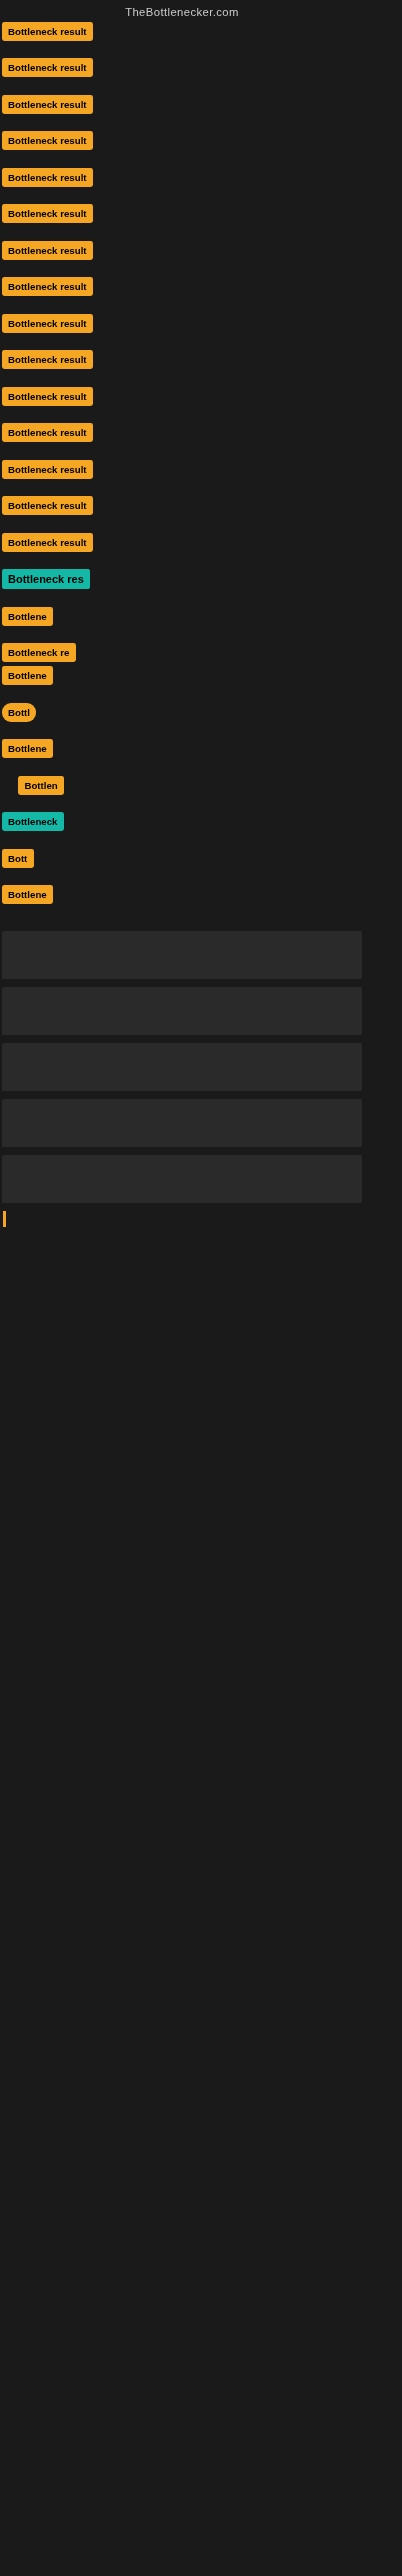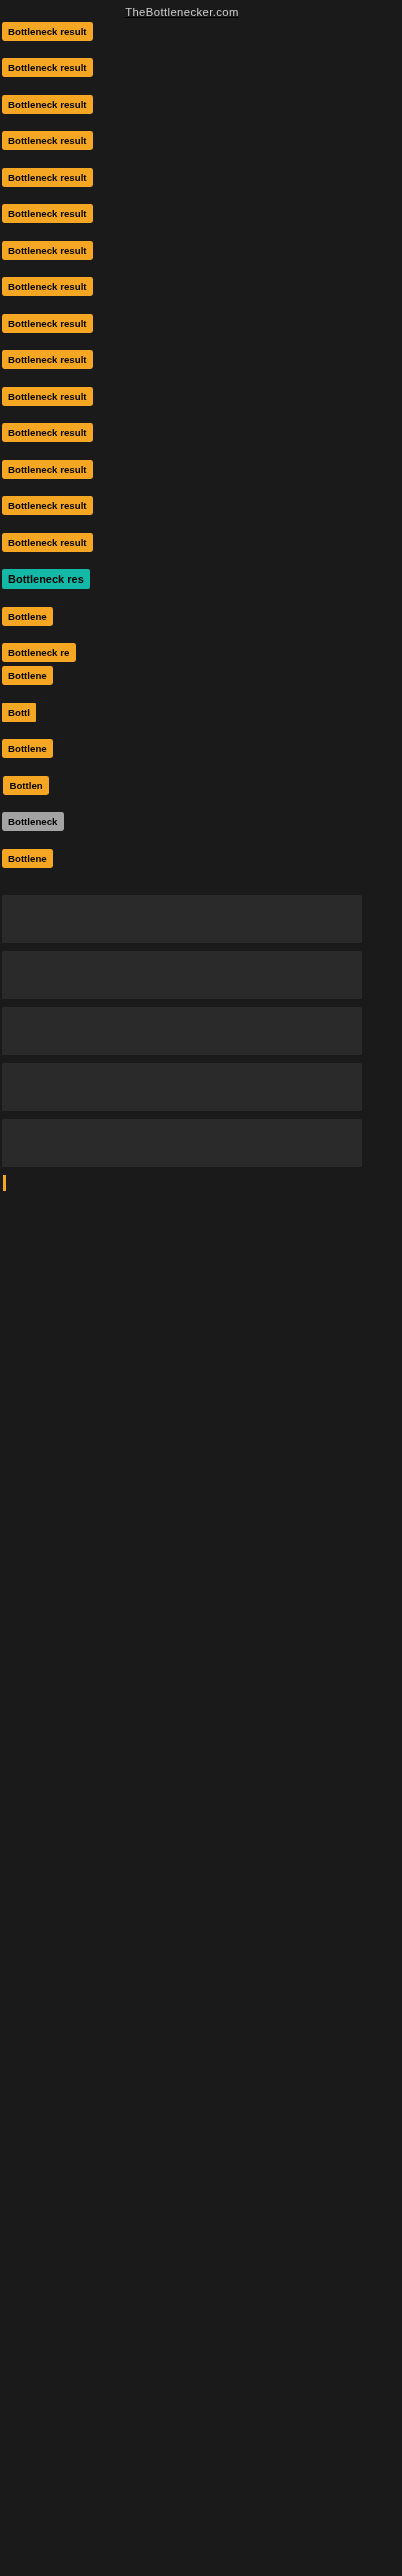--- a/index.html
+++ b/index.html
@@ -28,21 +28,21 @@
       display: inline-block;
       background-color: #f5a623;
       height: 16px;
       width: 3.2px;
       margin-left: 1.6px;
     }
   </style>
 </head>
 <body>
 
-<div style="width:364px; min-height:2576px; background:#1a1a1a; position:relative;text-decoration:underline;">
+<div style="width:364px; min-height:2576px; background:#1a1a1a; position:relative;">
 
   <div class="site-title">TheBottlenecker.com</div>
 
   <div id="items-container">
 
   <div style="margin-bottom: 14.5px; padding-left: 1.6px;"><span style="display: inline-block; background-color: rgb(245, 166, 35); color: rgb(0, 0, 0); font-size: 9.7px; font-weight: bold; padding: 4px 6.4px; border-radius: 2.4px; max-width: 105px; white-space: nowrap; overflow: hidden; text-overflow: ellipsis;">Bottleneck result</span></div>
       <div style="margin-bottom: 14.5px; padding-left: 1.6px;"><span style="display: inline-block; background-color: rgb(245, 166, 35); color: rgb(0, 0, 0); font-size: 9.7px; font-weight: bold; padding: 4px 6.4px; border-radius: 2.4px; max-width: 105px; white-space: nowrap; overflow: hidden; text-overflow: ellipsis;">Bottleneck result</span></div>
       <div style="margin-bottom: 14.5px; padding-left: 1.6px;"><span style="display: inline-block; background-color: rgb(245, 166, 35); color: rgb(0, 0, 0); font-size: 9.7px; font-weight: bold; padding: 4px 6.4px; border-radius: 2.4px; max-width: 105px; white-space: nowrap; overflow: hidden; text-overflow: ellipsis;">Bottleneck result</span></div>
       <div style="margin-bottom: 14.5px; padding-left: 1.6px;"><span style="display: inline-block; background-color: rgb(245, 166, 35); color: rgb(0, 0, 0); font-size: 9.7px; font-weight: bold; padding: 4px 6.4px; border-radius: 2.4px; max-width: 105px; white-space: nowrap; overflow: hidden; text-overflow: ellipsis;">Bottleneck result</span></div>
       <div style="margin-bottom: 14.5px; padding-left: 1.6px;"><span style="display: inline-block; background-color: rgb(245, 166, 35); color: rgb(0, 0, 0); font-size: 9.7px; font-weight: bold; padding: 4px 6.4px; border-radius: 2.4px; max-width: 105px; white-space: nowrap; overflow: hidden; text-overflow: ellipsis;">Bottleneck result</span></div>
@@ -53,24 +53,25 @@
       <div style="margin-bottom: 14.5px; padding-left: 1.6px;"><span style="display: inline-block; background-color: rgb(245, 166, 35); color: rgb(0, 0, 0); font-size: 9.7px; font-weight: bold; padding: 4px 6.4px; border-radius: 2.4px; max-width: 105px; white-space: nowrap; overflow: hidden; text-overflow: ellipsis;">Bottleneck result</span></div>
       <div style="margin-bottom: 14.5px; padding-left: 1.6px;"><span style="display: inline-block; background-color: rgb(245, 166, 35); color: rgb(0, 0, 0); font-size: 9.7px; font-weight: bold; padding: 4px 6.4px; border-radius: 2.4px; max-width: 105px; white-space: nowrap; overflow: hidden; text-overflow: ellipsis;">Bottleneck result</span></div>
       <div style="margin-bottom: 14.5px; padding-left: 1.6px;"><span style="display: inline-block; background-color: rgb(245, 166, 35); color: rgb(0, 0, 0); font-size: 9.7px; font-weight: bold; padding: 4px 6.4px; border-radius: 2.4px; max-width: 105px; white-space: nowrap; overflow: hidden; text-overflow: ellipsis;">Bottleneck result</span></div>
       <div style="margin-bottom: 14.5px; padding-left: 1.6px;"><span style="display: inline-block; background-color: rgb(245, 166, 35); color: rgb(0, 0, 0); font-size: 9.7px; font-weight: bold; padding: 4px 6.4px; border-radius: 2.4px; max-width: 105px; white-space: nowrap; overflow: hidden; text-overflow: ellipsis;">Bottleneck result</span></div>
       <div style="margin-bottom: 14.5px; padding-left: 1.6px;"><span style="display: inline-block; background-color: rgb(245, 166, 35); color: rgb(0, 0, 0); font-size: 9.7px; font-weight: bold; padding: 4px 6.4px; border-radius: 2.4px; max-width: 105px; white-space: nowrap; overflow: hidden; text-overflow: ellipsis;">Bottleneck result</span></div>
       <div style="margin-bottom: 14.5px; padding-left: 1.6px;"><span style="display: inline-block; background-color: rgb(245, 166, 35); color: rgb(0, 0, 0); font-size: 9.7px; font-weight: bold; padding: 4px 6.4px; border-radius: 2.4px; max-width: 105px; white-space: nowrap; overflow: hidden; text-overflow: ellipsis;">Bottleneck result</span></div>
       <div style="margin-bottom: 14.5px; padding-left: 1.6px;"><span style="display: inline-block; background-color: #14b8a6; color: rgb(0, 0, 0); font-size: 11px; font-weight: bold; padding: 4px 6.4px; border-radius: 2px; max-width: 89px; white-space: nowrap; overflow: hidden; text-overflow: ellipsis;">Bottleneck res</span></div>
       <div style="margin-bottom: 14.5px; padding-left: 1.6px;"><span style="display: inline-block; background-color: rgb(245, 166, 35); color: rgb(0, 0, 0); font-size: 9.7px; font-weight: bold; padding: 4px 6.4px; border-radius: 2.4px; max-width: 64px; white-space: nowrap; overflow: hidden; text-overflow: ellipsis;">Bottlene</span></div>
       <div style="margin-bottom: 1px; padding-left: 1.6px;"><span style="display: inline-block; background-color: rgb(245, 166, 35); color: rgb(0, 0, 0); font-size: 9.7px; font-weight: bold; padding: 4px 6.4px; border-radius: 2.4px; max-width: 81px; white-space: nowrap; overflow: hidden; text-overflow: ellipsis;">Bottleneck re</span></div>
       <div style="margin-bottom: 14.5px; padding-left: 1.6px;"><span style="display: inline-block; background-color: rgb(245, 166, 35); color: rgb(0, 0, 0); font-size: 9.7px; font-weight: bold; padding: 4px 6.4px; border-radius: 2.4px; max-width: 60px; white-space: nowrap; overflow: hidden; text-overflow: ellipsis;">Bottlene</span></div>
-      <div style="margin-bottom: 14.5px; padding-left: 1.6px;"><span style="display: inline-block; background-color: rgb(245, 166, 35); color: rgb(0, 0, 0); font-size: 9.7px; font-weight: bold; padding: 4px 6.4px; border-radius: 1px; max-width: 44px; white-space: nowrap; overflow: hidden; text-overflow: ellipsis;">Bottl</span></div>
+      <div style="margin-bottom: 14.5px; padding-left: 1.6px;"><span style="display: inline-block; background-color: rgb(245, 166, 35); color: rgb(0, 0, 0); font-size: 9.7px; font-weight: bold; padding: 4px 6.4px; border-radius: 9px; max-width: 44px; white-space: nowrap; overflow: hidden; text-overflow: ellipsis;">Bottl</span></div>
       <div style="margin-bottom: 14.5px; padding-left: 1.6px;"><span style="display: inline-block; background-color: rgb(245, 166, 35); color: rgb(0, 0, 0); font-size: 9.7px; font-weight: bold; padding: 4px 6.4px; border-radius: 2.4px; max-width: 60px; white-space: nowrap; overflow: hidden; text-overflow: ellipsis;">Bottlene</span></div>
-      <div style="margin-bottom: 14.5px; padding-left: 3px;"><span style="display: inline-block; background-color: rgb(245, 166, 35); color: rgb(0, 0, 0); font-size: 9.7px; font-weight: bold; padding: 4px 6.4px; border-radius: 2.4px; max-width: 56px; white-space: nowrap; overflow: hidden; text-overflow: ellipsis;">Bottlen</span></div>
-      <div style="margin-bottom: 14.5px; padding-left: 1.6px;"><span style="display: inline-block; background-color: #a3a3a3; color: rgb(0, 0, 0); font-size: 9.7px; font-weight: bold; padding: 4px 6.4px; border-radius: 2.4px; max-width: 72px; white-space: nowrap; overflow: hidden; text-overflow: ellipsis;">Bottleneck</span></div>
+      <div style="margin-bottom: 14.5px; padding-left: 18px;"><span style="display: inline-block; background-color: rgb(245, 166, 35); color: rgb(0, 0, 0); font-size: 9.7px; font-weight: bold; padding: 4px 6.4px; border-radius: 2.4px; max-width: 56px; white-space: nowrap; overflow: hidden; text-overflow: ellipsis;">Bottlen</span></div>
+      <div style="margin-bottom: 14.5px; padding-left: 1.6px;"><span style="display: inline-block; background-color: #14b8a6; color: rgb(0, 0, 0); font-size: 9.7px; font-weight: bold; padding: 4px 6.4px; border-radius: 2.4px; max-width: 72px; white-space: nowrap; overflow: hidden; text-overflow: ellipsis;">Bottleneck</span></div>
+      <div style="margin-bottom: 14.5px; padding-left: 1.6px;"><span style="display: inline-block; background-color: rgb(245, 166, 35); color: rgb(0, 0, 0); font-size: 9.7px; font-weight: bold; padding: 4px 6.4px; border-radius: 2.4px; max-width: 40px; white-space: nowrap; overflow: hidden; text-overflow: ellipsis;">Bott</span></div>
       <div style="margin-bottom: 14.5px; padding-left: 1.6px;"><span style="display: inline-block; background-color: rgb(245, 166, 35); color: rgb(0, 0, 0); font-size: 9.7px; font-weight: bold; padding: 4px 6.4px; border-radius: 2.4px; max-width: 60px; white-space: nowrap; overflow: hidden; text-overflow: ellipsis;">Bottlene</span></div>
     </div>
 
   <div id="bottom-section" style="margin-top: 24px; padding: 0 1.6px;">
 
   <div style="background-color: rgb(42, 42, 42); height: 48px; margin-bottom: 8px; border-radius: 1.6px;"></div>
       <div style="background-color: rgb(42, 42, 42); height: 48px; margin-bottom: 8px; border-radius: 1.6px;"></div>
       <div style="background-color: rgb(42, 42, 42); height: 48px; margin-bottom: 8px; border-radius: 1.6px;"></div>
       <div style="background-color: rgb(42, 42, 42); height: 48px; margin-bottom: 8px; border-radius: 1.6px;"></div>
       <div style="background-color: rgb(42, 42, 42); height: 48px; margin-bottom: 8px; border-radius: 1.6px;"></div>

